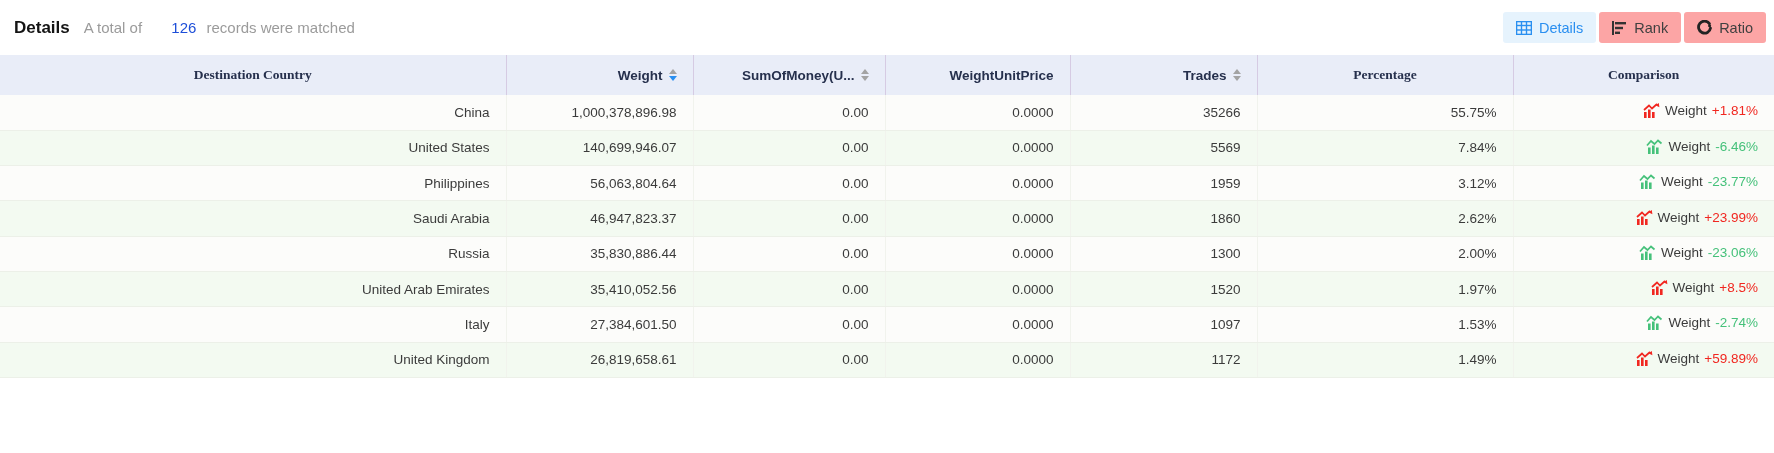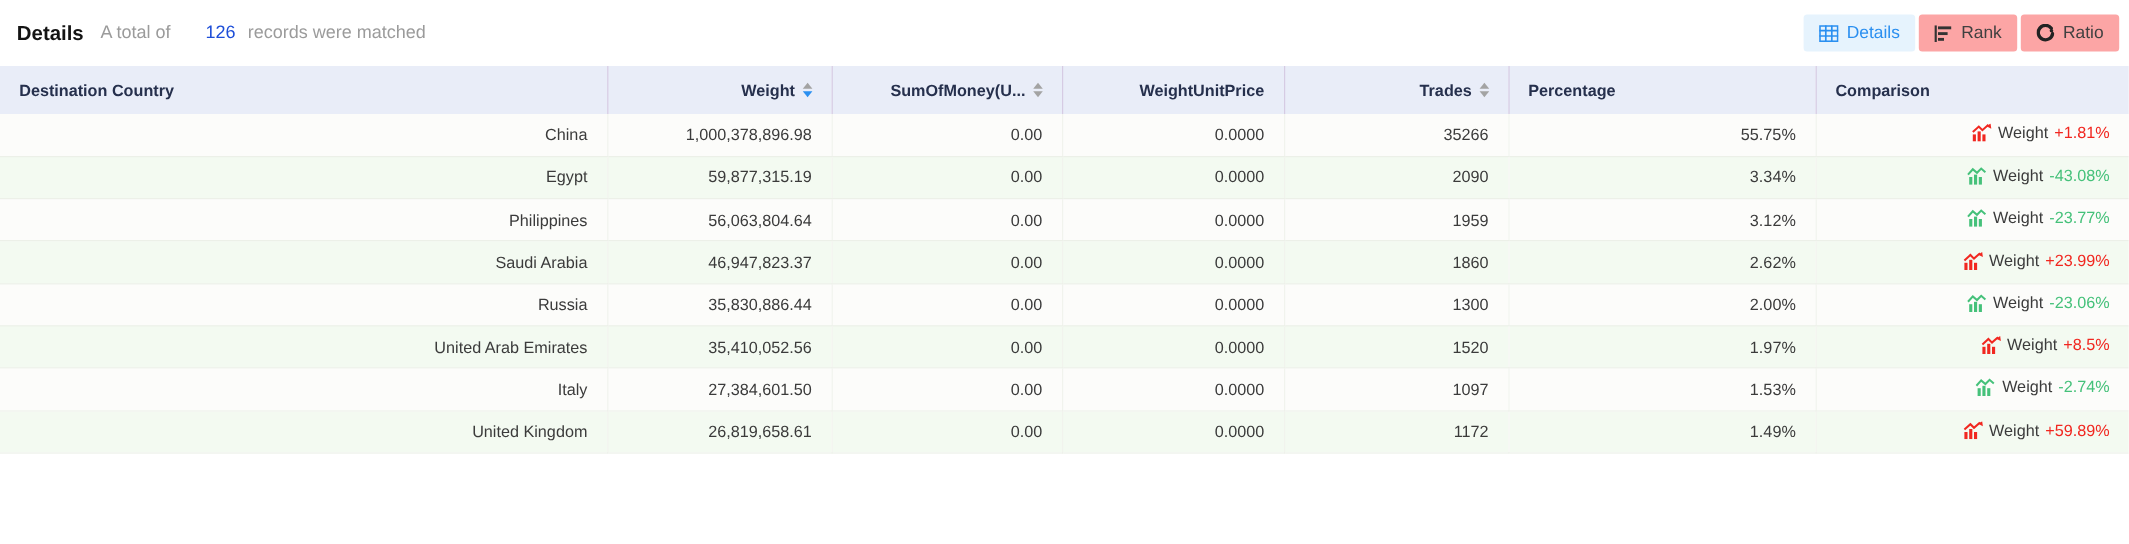--- a/index.html
+++ b/index.html
@@ -21,21 +21,21 @@
 
   
   table { width:1774px; border-collapse:collapse; table-layout:fixed; }
   col.c0{width:506px} col.c1{width:187px} col.c2{width:192px} col.c3{width:185px}
   col.c4{width:187px} col.c5{width:256px} col.c6{width:261px}
 
   thead th { height:40px; background:#e9edf8; font-size:13.5px; font-weight:bold;
     color:#26304d; border-right:1px solid #d6cbe3; padding:0 16px; }
   thead th:last-child { border-right:none; }
   .th-inner { display:flex; align-items:center; gap:6px; }
-  th.al-left .th-inner { justify-content:flex-start; }
+  th.al-left .th-inner { justify-content:center;font-family:Liberation Serif, serif; }
   th.al-right .th-inner { justify-content:flex-end; }
 
   .sorter { display:inline-flex; flex-direction:column; gap:2px; }
   .caret { width:0; height:0; border-left:4.5px solid transparent; border-right:4.5px solid transparent; }
   .caret-up { border-bottom:5px solid #a3a3a3; }
   .caret-down { border-top:5px solid #a3a3a3; }
   .caret-down.active { border-top-color:#2a8ff0; }
 
   tbody td { height:35.3px; font-size:13.5px; color:#3b3b3b; padding:0 16px;
     border-bottom:1px solid #ecf0e8; border-right:1px solid #f1f3ed;
@@ -187,37 +187,37 @@
           <polyline points="1,7 6,2.5 9,5.5 14,1" fill="none" stroke="#f12720" stroke-width="1.7"></polyline>
           <polygon points="15.8,0 16.4,4.2 12.4,2.2" fill="#f12720"></polygon>
         </svg>
 
         <span class="cmp-metric">Weight</span>
         <span class="cmp-val">+1.81%</span>
       </span>
     </td>
   </tr>
       <tr>
-    <td class="al-left c-country">Egypt</td>
-    <td class="al-right">59,877,315.19</td>
-    <td class="al-right">0.00</td>
-    <td class="al-right">0.0000</td>
-    <td class="al-right">2090</td>
-    <td class="al-left c-pct">3.34%</td>
+    <td class="al-left c-country">United States</td>
+    <td class="al-right">140,699,946.07</td>
+    <td class="al-right">0.00</td>
+    <td class="al-right">0.0000</td>
+    <td class="al-right">5569</td>
+    <td class="al-left c-pct">7.84%</td>
     <td class="al-left c-cmp">
       <span class="cmp down">
 
         <svg class="icon-down" width="17" height="15" viewBox="0 0 17 15">
           <rect x="2" y="8.5" width="2.6" height="6.5" fill="#45c17a"></rect>
           <rect x="6" y="6.5" width="2.6" height="8.5" fill="#45c17a"></rect>
           <rect x="10" y="8.5" width="2.6" height="6.5" fill="#45c17a"></rect>
           <polyline points="1,6.5 5,2 8.5,5 12,1.5 15.5,4.5" fill="none" stroke="#45c17a" stroke-width="1.7"></polyline>
         </svg>
         <span class="cmp-metric">Weight</span>
-        <span class="cmp-val">-43.08%</span>
+        <span class="cmp-val">-6.46%</span>
       </span>
     </td>
   </tr>
       <tr>
     <td class="al-left c-country">Philippines</td>
     <td class="al-right">56,063,804.64</td>
     <td class="al-right">0.00</td>
     <td class="al-right">0.0000</td>
     <td class="al-right">1959</td>
     <td class="al-left c-pct">3.12%</td>

